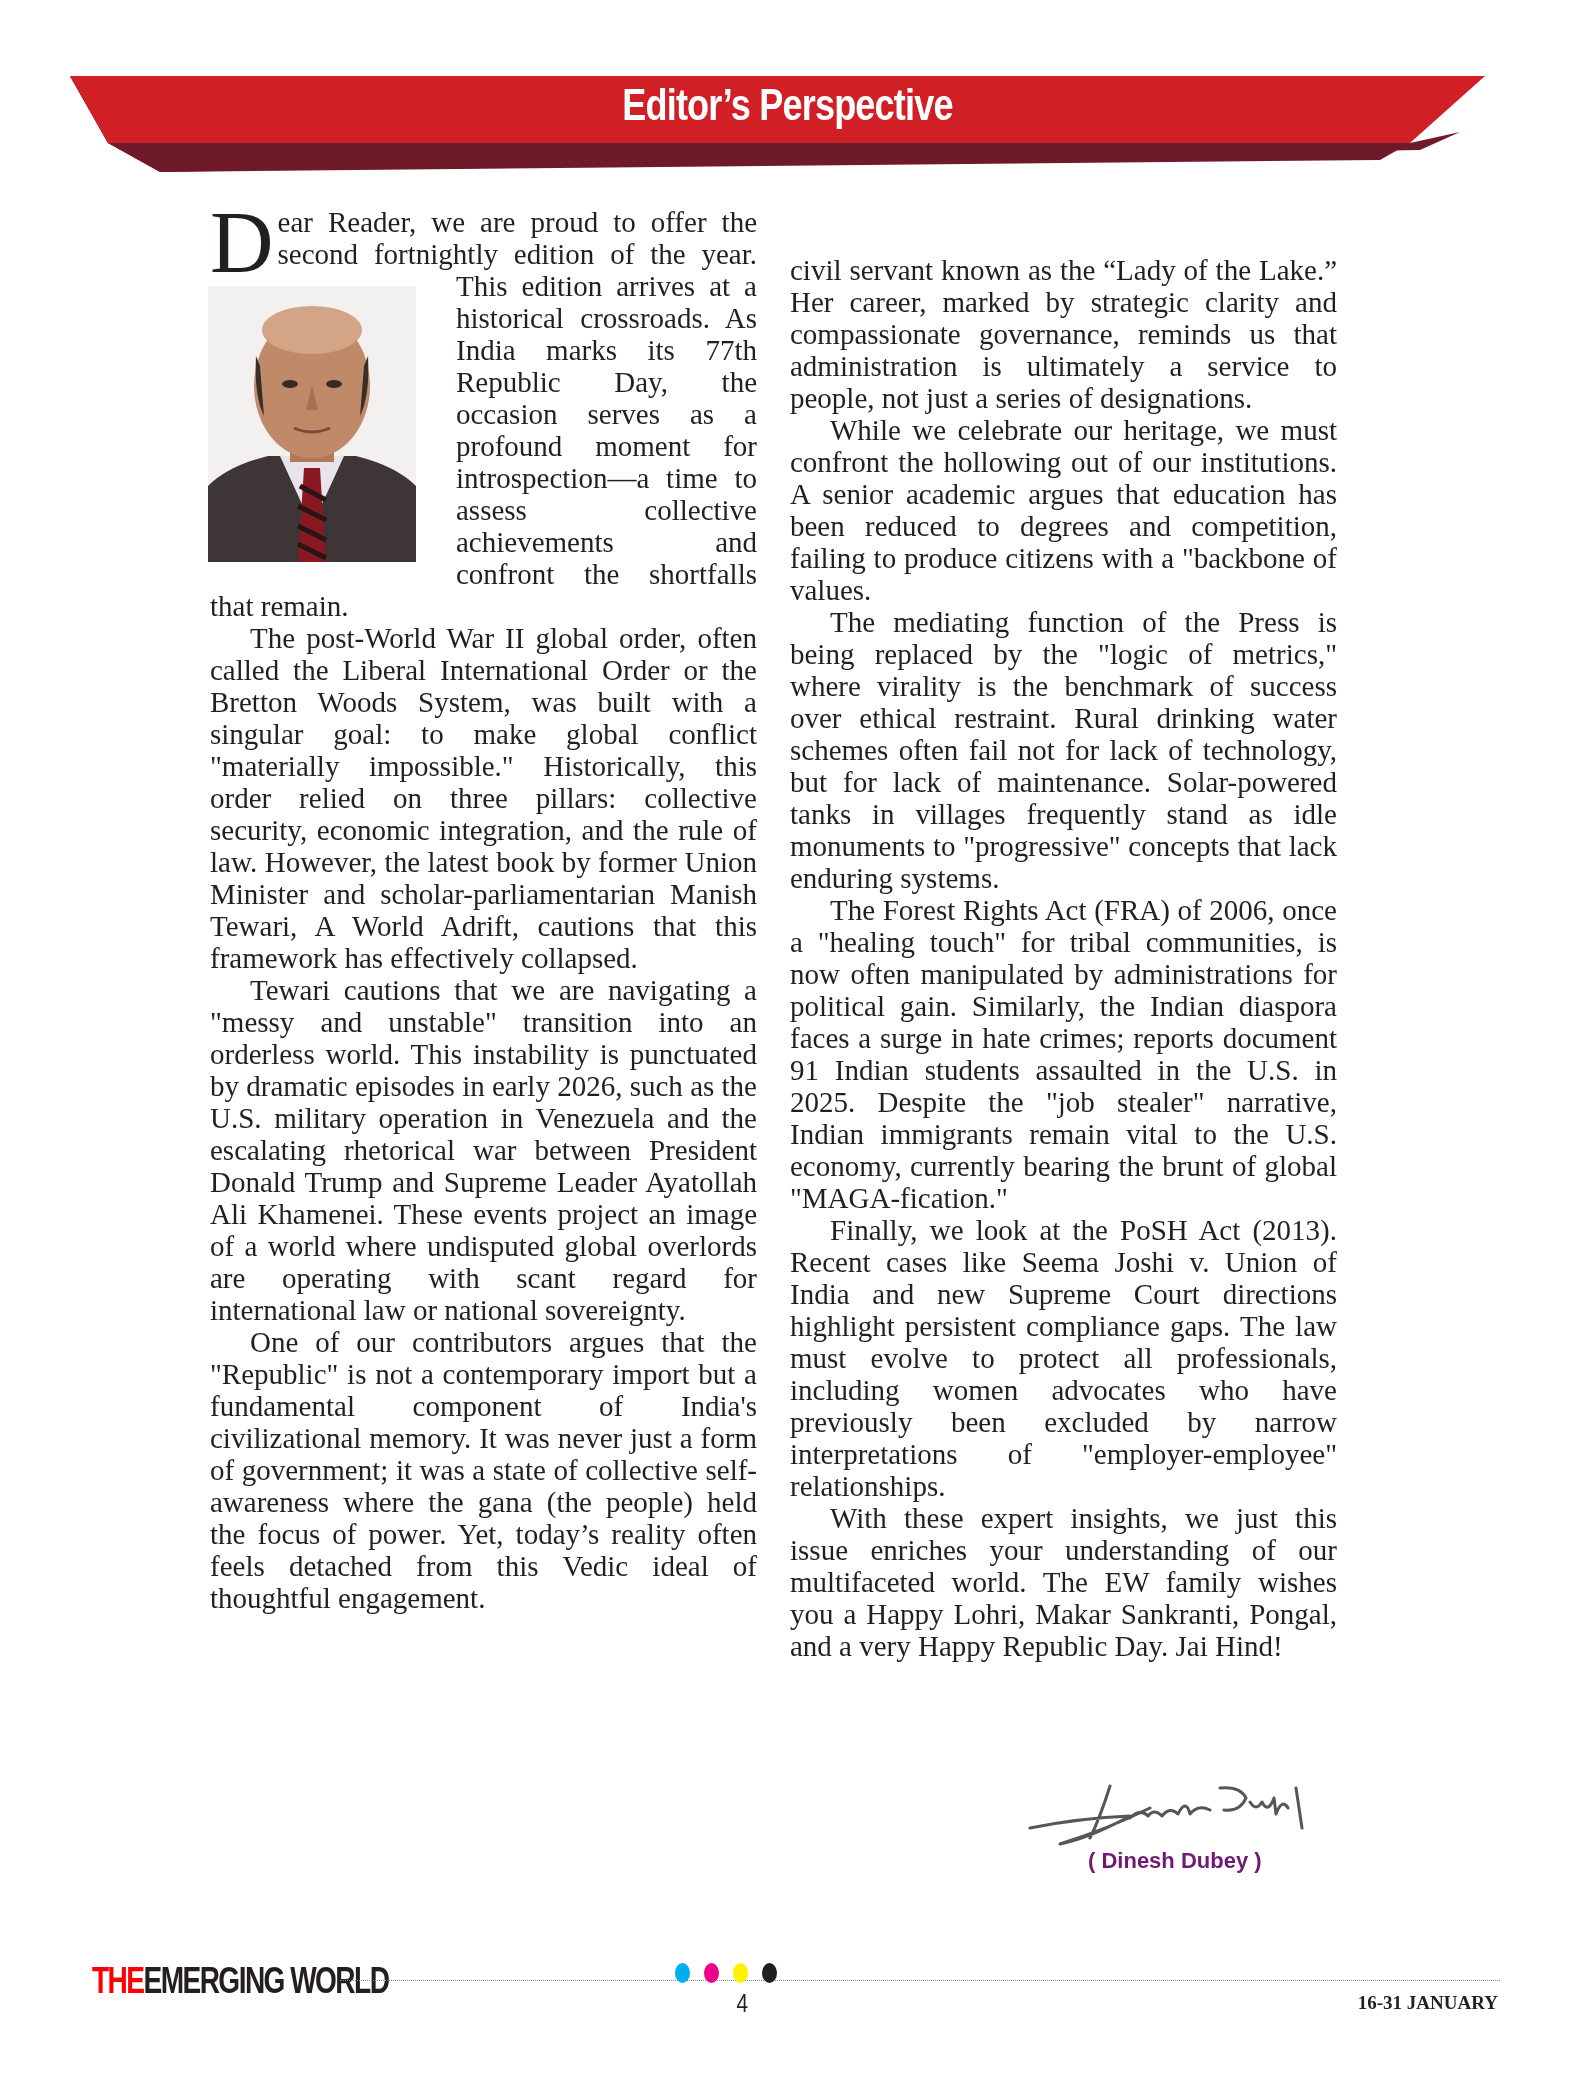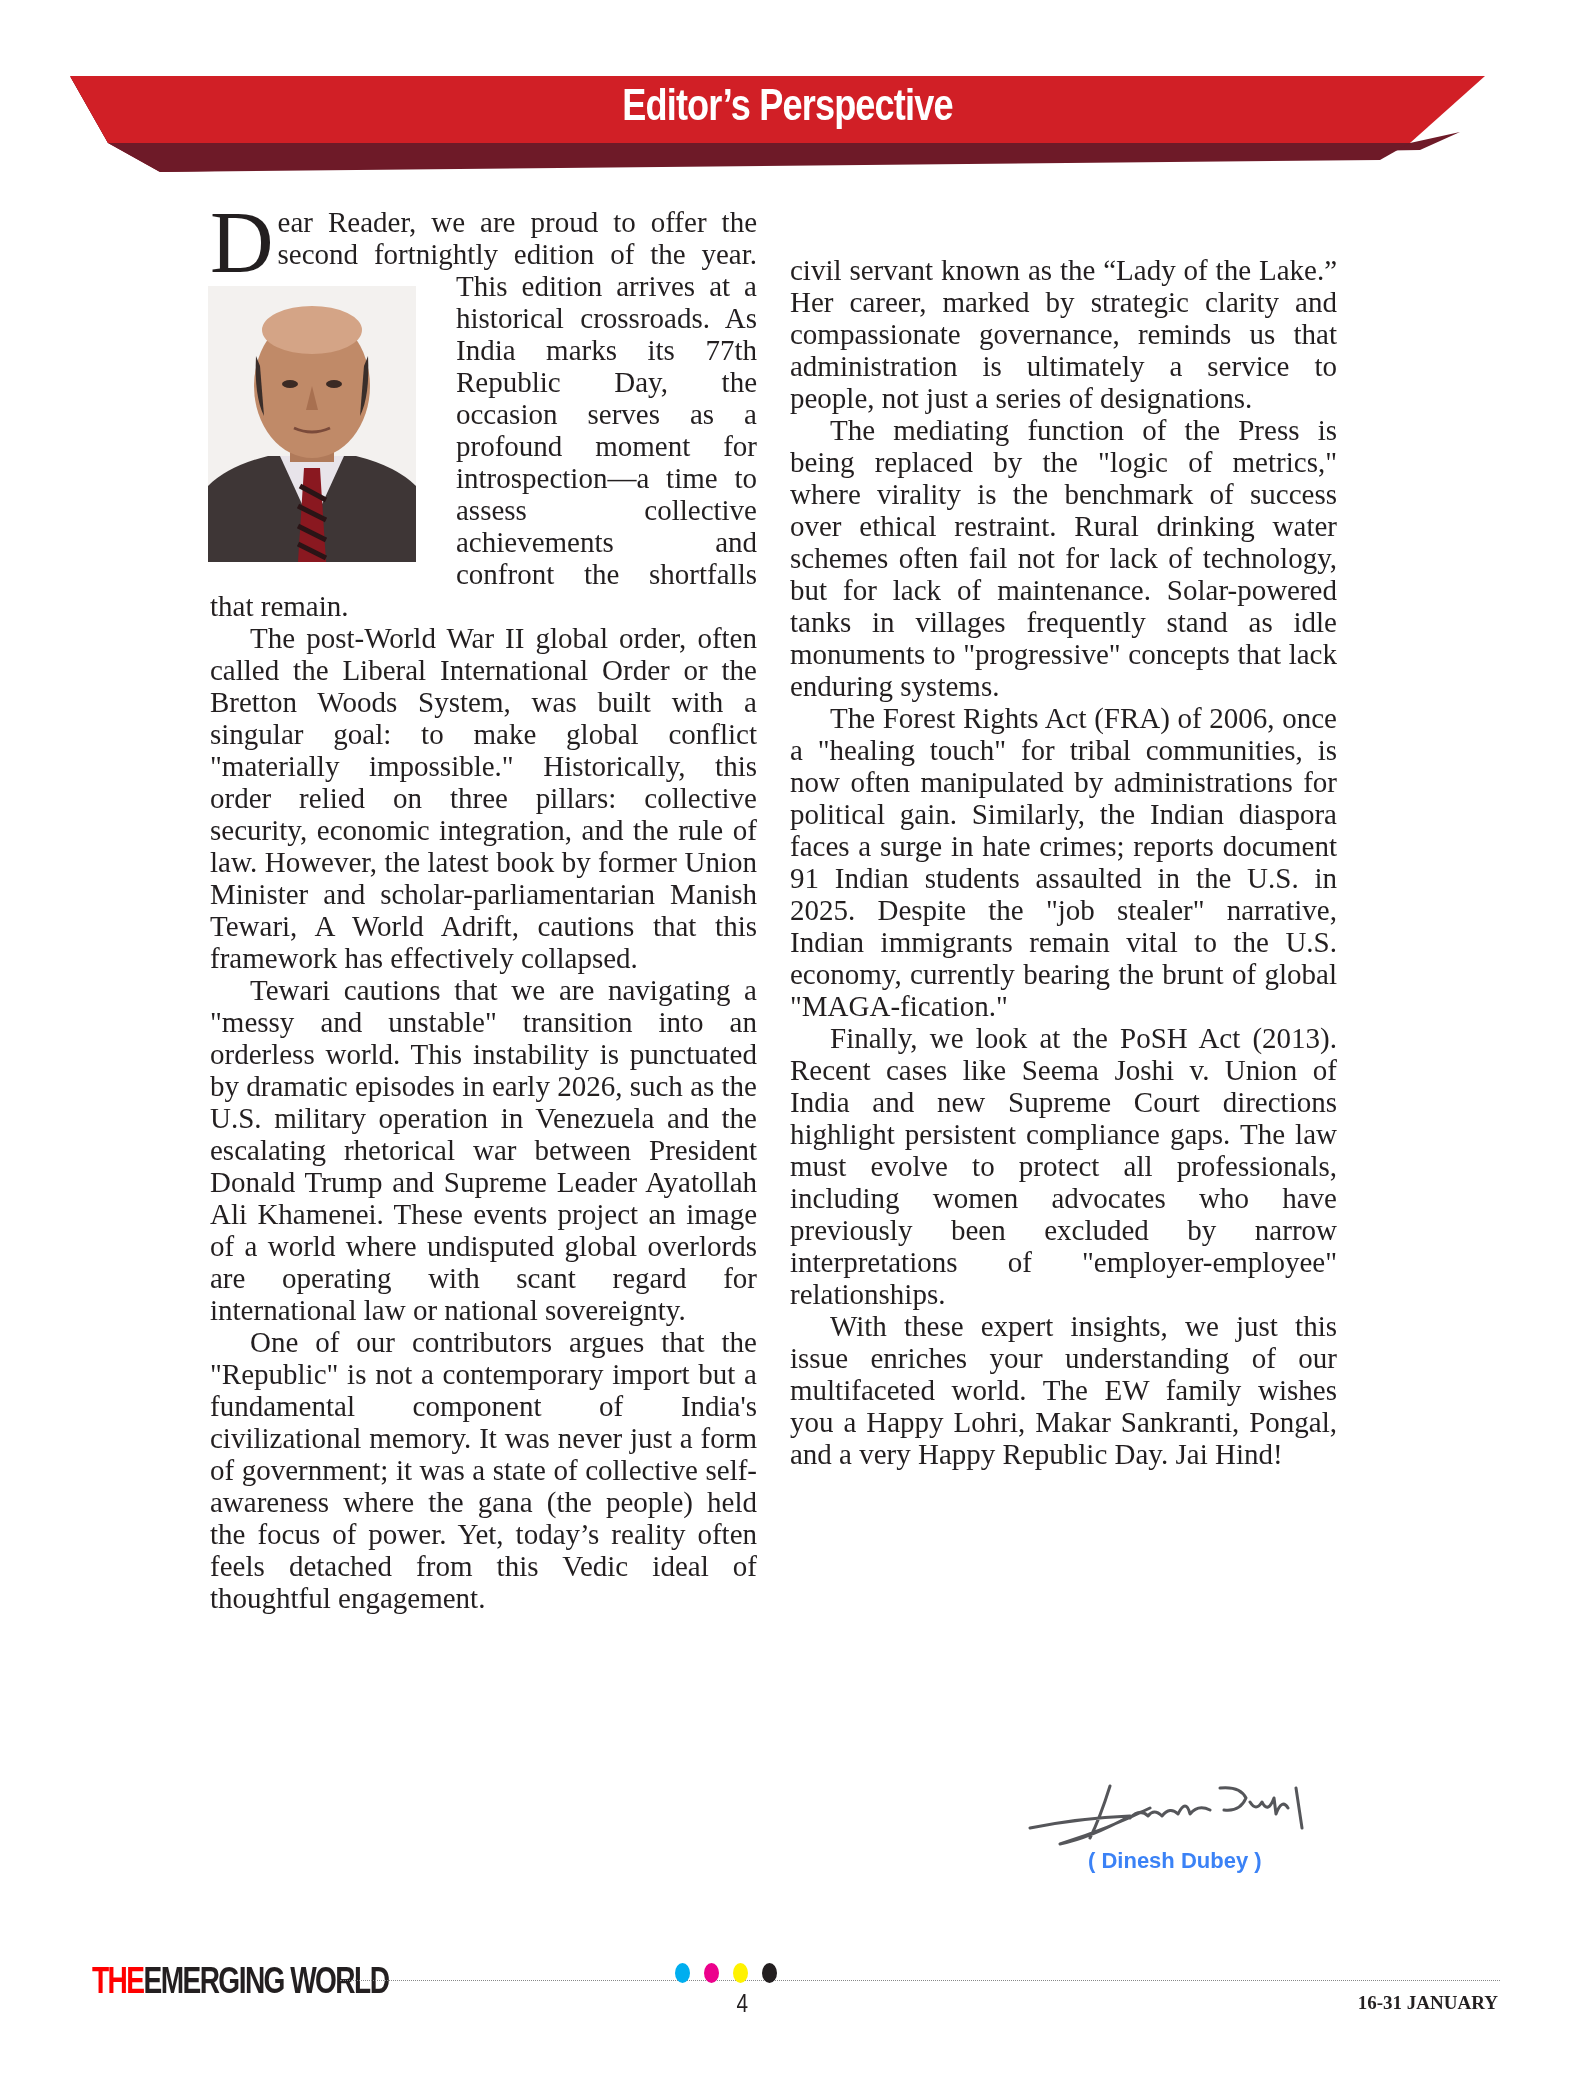--- a/index.html
+++ b/index.html
@@ -11,21 +11,21 @@
   .col { position: absolute; top: 206px; width: 547px; font-size: 29px; line-height: 32px; text-align: justify; }
   .col1 { left: 210px; }
   .col2 { left: 790px; }
   .col p { margin: 0; text-indent: 40px; }
   .col p.first { text-indent: 0; }
   .col p.cont { text-indent: 0; margin-top: 48px; }
   .dropcap { float: left; font-size: 88px; line-height: 66px; padding-top: 4px; margin-right: 4px; margin-bottom: -4px; color: #231f20; }
   .photo { float: left; clear: left; width: 208px; height: 276px; margin: 14px 40px 4px -2px; position: relative; overflow: hidden; background: #f4f2f0; }
 
   .signature { position: absolute; left: 1020px; top: 1768px; width: 300px; height: 90px; }
-  .signer { position: absolute; left: 1088px; top: 1848px; font-family: "Liberation Sans", sans-serif; font-weight: bold; font-size: 22px; color: #3b82f6; }
+  .signer { position: absolute; left: 1088px; top: 1848px; font-family: "Liberation Sans", sans-serif; font-weight: bold; font-size: 22px; color: #701a75; }
 
   .footer-logo { position: absolute; left: 92px; top: 1960px; font-family: "Liberation Sans", sans-serif; font-weight: bold; font-size: 36px; letter-spacing: -2px; transform: scaleX(0.78); transform-origin: left center; white-space: nowrap; }
   .footer-logo .the { color: #ff0000; }
   .footer-logo .rest { color: #231f20; }
   .footer-rule { position: absolute; left: 340px; top: 1980px; width: 1160px; border-top: 1px dotted #888; height: 0; }
   .reg-dots { position: absolute; top: 1963px; left: 675px; display: flex; gap: 14px; }
   .reg-dot { width: 15px; height: 20px; border-radius: 50%; }
   .page-num { position: absolute; left: 735px; top: 1988px; font-family: "Liberation Sans", sans-serif; font-size: 26px; color: #231f20; transform: scaleX(0.8); }
   .issue-date { position: absolute; right: 77px; top: 1992px; font-family: "Liberation Serif", serif; font-weight: bold; font-size: 19px; color: #231f20; text-align: right; }
 </style>
@@ -65,20 +65,21 @@
     </span>
     <span>ear Reader, we are proud to offer the second fortnightly edition of the year. This edition arrives at a historical crossroads. As India marks its 77th Republic Day, the occasion serves as a profound moment for introspection—a time to assess collective achievements and confront the shortfalls that remain.</span>
   </p>
   <p>The post-World War II global order, often called the Liberal International Order or the Bretton Woods System, was built with a singular goal: to make global conflict "materially impossible." Historically, this order relied on three pillars: collective security, economic integration, and the rule of law. However, the latest book by former Union Minister and scholar-parliamentarian Manish Tewari, A World Adrift, cautions that this framework has effectively collapsed.</p>
   <p>Tewari cautions that we are navigating a "messy and unstable" transition into an orderless world. This instability is punctuated by dramatic episodes in early 2026, such as the U.S. military operation in Venezuela and the escalating rhetorical war between President Donald Trump and Supreme Leader Ayatollah Ali Khamenei. These events project an image of a world where undisputed global overlords are operating with scant regard for international law or national sovereignty.</p>
   <p>One of our contributors argues that the "Republic" is not a contemporary import but a fundamental component of India's civilizational memory. It was never just a form of government; it was a state of collective self-awareness where the gana (the people) held the focus of power. Yet, today’s reality often feels detached from this Vedic ideal of thoughtful engagement.</p>
 </div>
 
 <div class="col col2">
   <p class="cont">civil servant known as the “Lady of the Lake.” Her career, marked by strategic clarity and compassionate governance, reminds us that administration is ultimately a service to people, not just a series of designations.</p>
+  <p>While we celebrate our heritage, we must confront the hollowing out of our institutions. A senior academic argues that education has been reduced to degrees and competition, failing to produce citizens with a "backbone of values.</p>
   <p>The mediating function of the Press is being replaced by the "logic of metrics," where virality is the benchmark of success over ethical restraint. Rural drinking water schemes often fail not for lack of technology, but for lack of maintenance. Solar-powered tanks in villages frequently stand as idle monuments to "progressive" concepts that lack enduring systems.</p>
   <p>The Forest Rights Act (FRA) of 2006, once a "healing touch" for tribal communities, is now often manipulated by administrations for political gain. Similarly, the Indian diaspora faces a surge in hate crimes; reports document 91 Indian students assaulted in the U.S. in 2025. Despite the "job stealer" narrative, Indian immigrants remain vital to the U.S. economy, currently bearing the brunt of global "MAGA-fication."</p>
   <p>Finally, we look at the PoSH Act (2013). Recent cases like Seema Joshi v. Union of India and new Supreme Court directions highlight persistent compliance gaps. The law must evolve to protect all professionals, including women advocates who have previously been excluded by narrow interpretations of "employer-employee" relationships.</p>
   <p>With these expert insights, we just this issue enriches your understanding of our multifaceted world. The EW family wishes you a Happy Lohri, Makar Sankranti, Pongal, and a very Happy Republic Day.  Jai Hind!</p>
 </div>
 
 <div class="signature">
   <svg width="300" height="90" viewBox="0 0 300 90">
     <path d="M10,60 Q60,50 110,48 Q70,70 40,76 Q90,60 130,40 M90,18 Q80,50 70,70 M110,50 Q120,40 128,48 Q134,40 142,48 Q150,38 158,46 Q166,30 170,46 Q178,36 190,42 M200,20 Q220,18 226,30 Q220,44 204,42 M230,34 Q236,44 242,34 Q248,46 254,30 L256,46 Q262,30 268,40 M276,20 L282,60" stroke="#55565a" stroke-width="3" fill="none" stroke-linecap="round" stroke-linejoin="round"></path>
   </svg>

